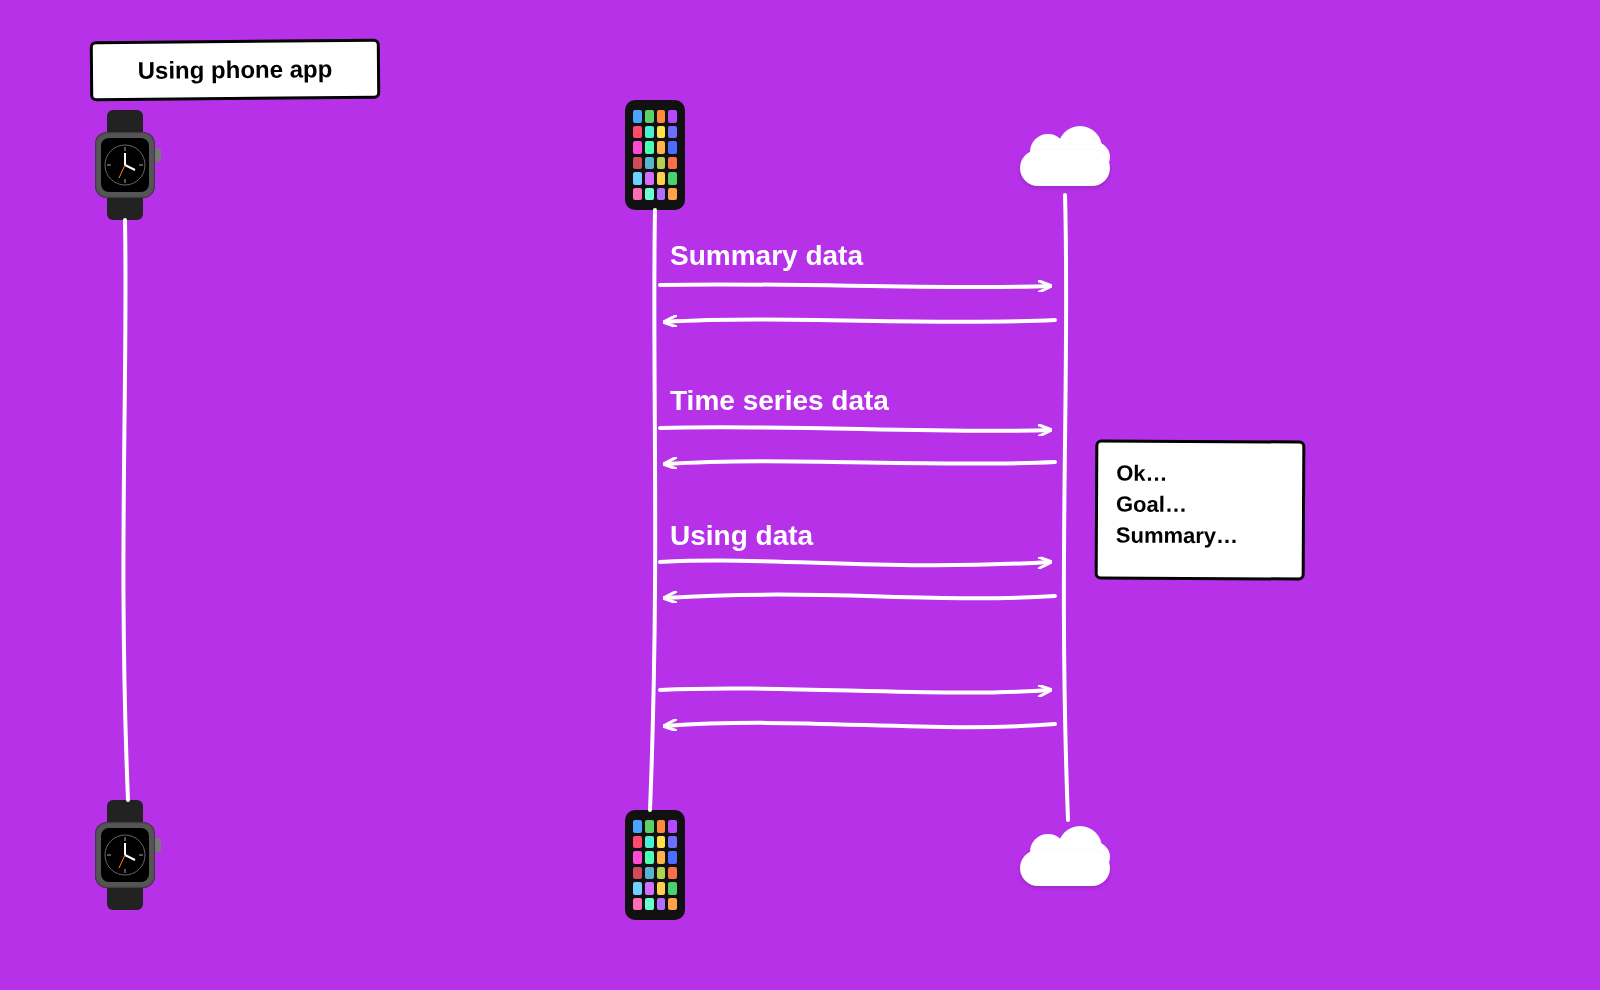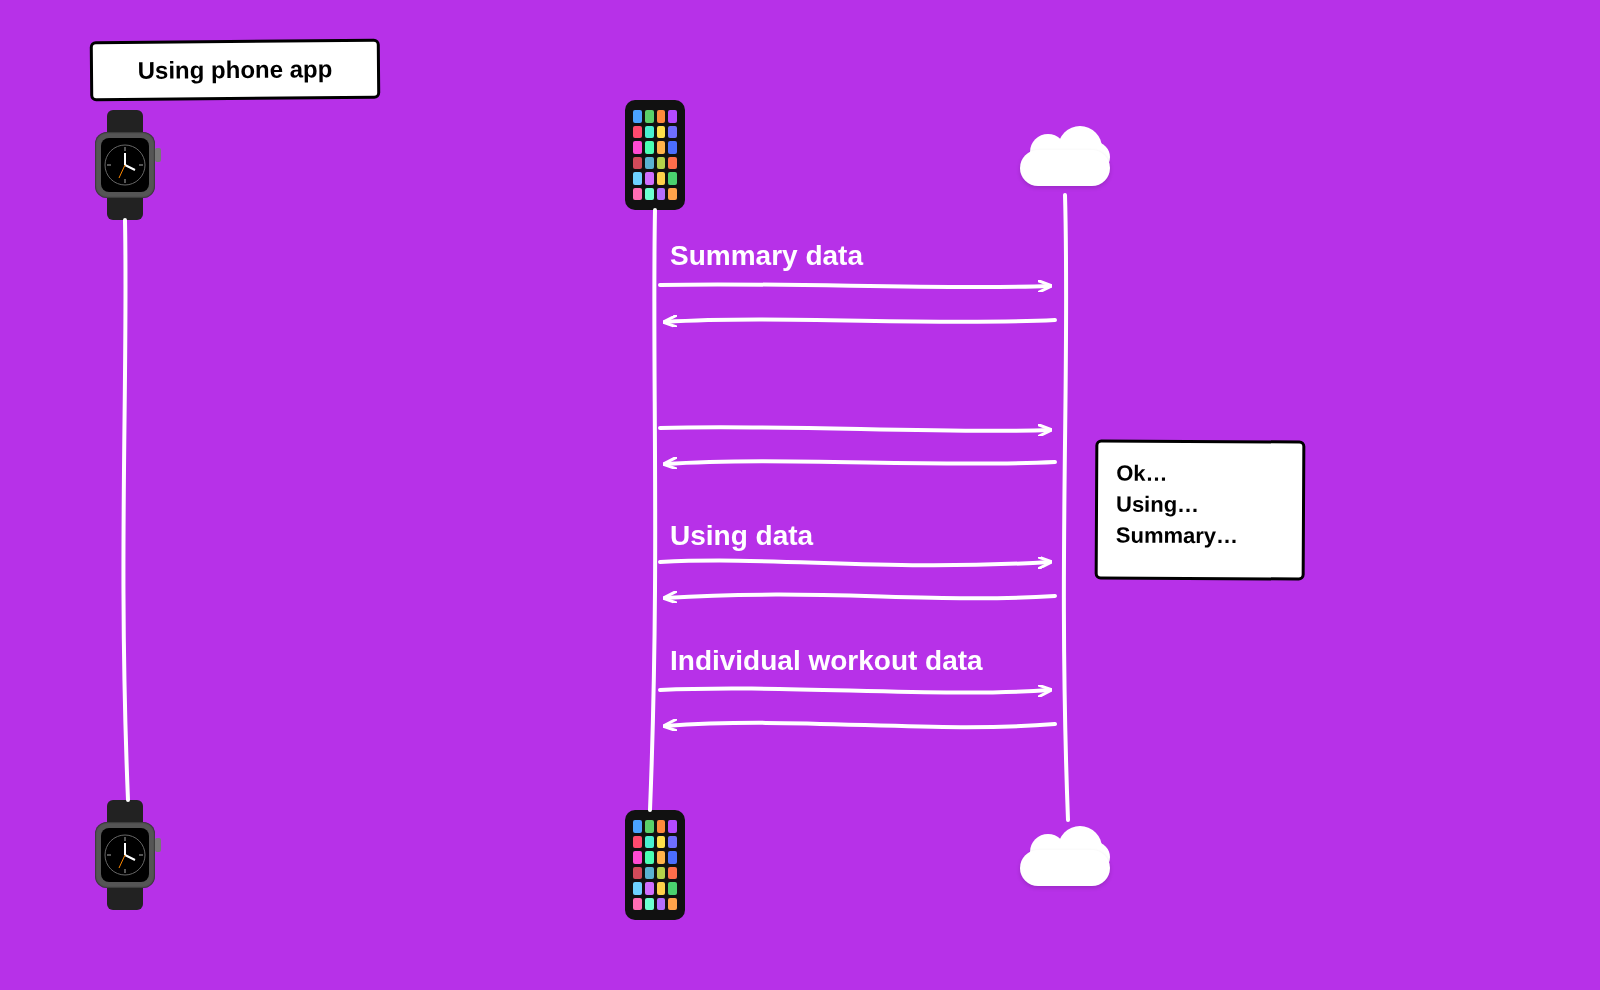--- a/index.html
+++ b/index.html
@@ -281,27 +281,27 @@
 
   <div class="cloud" style="left:1010px; top:820px;">
     <div class="p1"></div>
     <div class="p2"></div>
     <div class="p3"></div>
     <div class="body"></div>
   </div>
 
   <div class="response-box">
     <span class="line">Ok…</span>
-    <span class="line">Using…</span>
+    <span class="line">Goal…</span>
     <span class="line">Summary…</span>
   </div>
 
   <div class="msg-label" style="left:670px; top:240px;">Summary data</div>
+  <div class="msg-label" style="left:670px; top:385px;">Time series data</div>
   <div class="msg-label" style="left:670px; top:520px;">Using data</div>
-  <div class="msg-label" style="left:670px; top:645px;">Individual workout data</div>
 
   <svg class="overlay" viewBox="0 0 1600 990">
     <defs>
       <marker id="ah" markerWidth="14" markerHeight="12" refX="12" refY="6" orient="auto" markerUnits="userSpaceOnUse">
         <path d="M0,0 L14,6 L0,12" fill="none" stroke="#fff" stroke-width="3" stroke-linecap="round" stroke-linejoin="round"></path>
       </marker>
     </defs>
 
     <path d="M125,220 C128,380 118,560 128,800" stroke="#fff" stroke-width="4" fill="none" stroke-linecap="round"></path>
     <path d="M655,210 C652,370 660,560 650,810" stroke="#fff" stroke-width="4" fill="none" stroke-linecap="round"></path>

